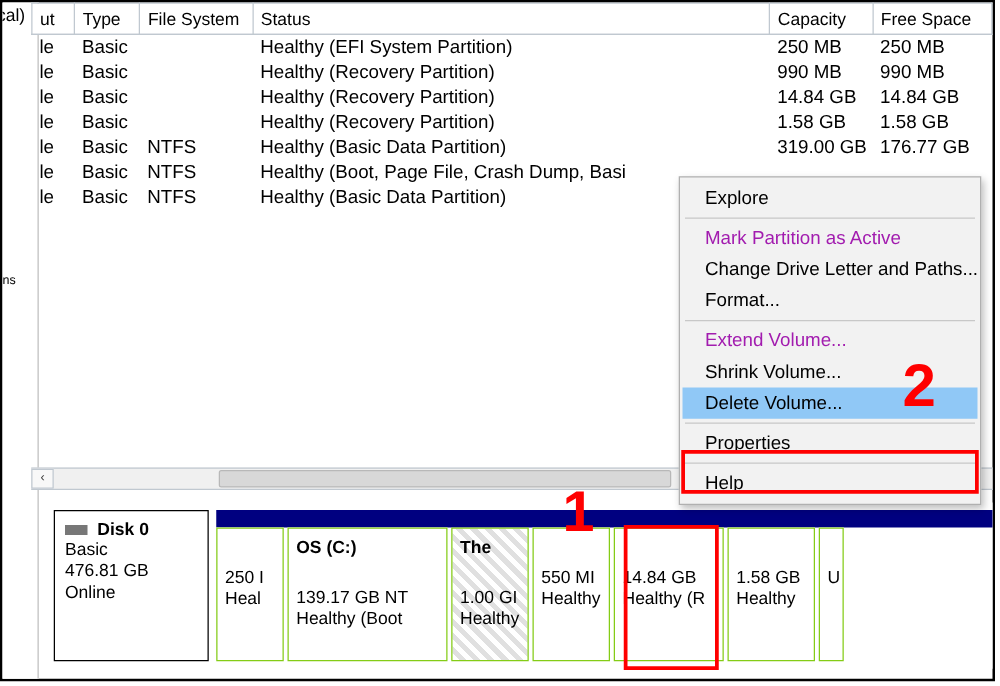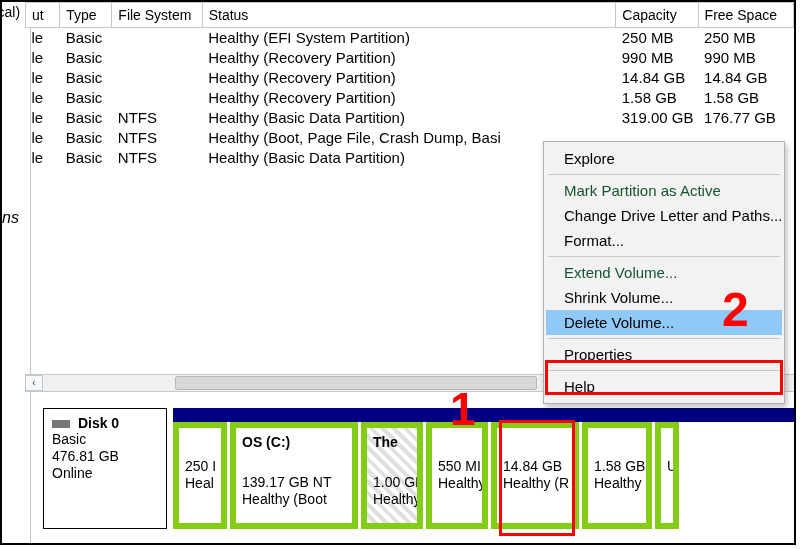--- a/index.html
+++ b/index.html
@@ -38,25 +38,24 @@
   .leftpane .toplabel {
     position: absolute;
     top: 0;
     left: -20px;
     font-size: 14px;
     white-space: nowrap;
     padding: 2px 0;
   }
   .leftpane .bottomlabel {
     position: absolute;
-    top: 207px;
+    top: 217px;
     left: 0px;
-    font-size: 16px;
-    white-space: nowrap;
-    font-style: italic;
+    font-size: 10px;
+    white-space: nowrap;
   }
   
   .main {
     position: absolute;
     left: 23px;
     top: 0;
     right: 0;
     height: 100%;
     border-left: none;
   }
@@ -166,21 +165,21 @@
   }
   .partrow {
     position: absolute;
     left: 130px;
     right: 0;
     top: 20px;
     bottom: 6px;
     display: flex;
   }
   .part {
-    border: 6px solid #84cc16;
+    border: 1px solid #84cc16;
     margin-right: 3px;
     padding: 6px 6px 2px 6px;
     overflow: hidden;
     white-space: nowrap;
     box-sizing: border-box;
     background: #fff;
   }
   .part .pname { font-weight: bold; font-size: 14px; padding-bottom: 24px; display: block; }
   .part .pinfo { font-size: 14px; line-height: 17px; display: block; }
   .part.selected {
@@ -204,21 +203,21 @@
     box-shadow: 2px 3px 6px rgba(0,0,0,.25);
     padding: 4px 2px;
     z-index: 50;
   }
   .ctxmenu .mitem {
     padding: 4px 18px;
     font-size: 15px;
     color: #000;
     white-space: nowrap;
   }
-  .ctxmenu .mitem.disabled { color: #14532d; }
+  .ctxmenu .mitem.disabled { color: #a21caf; }
   .ctxmenu .sep { border-top: 1px solid #c8c8c8; margin: 3px 2px; }
   .ctxmenu .mitem.highlight {
     background: #90c8f6;
   }
 
   
   .anno-red-box1 {
     position: absolute;
     border: 3px solid #ff0000;
     left: 497px;

